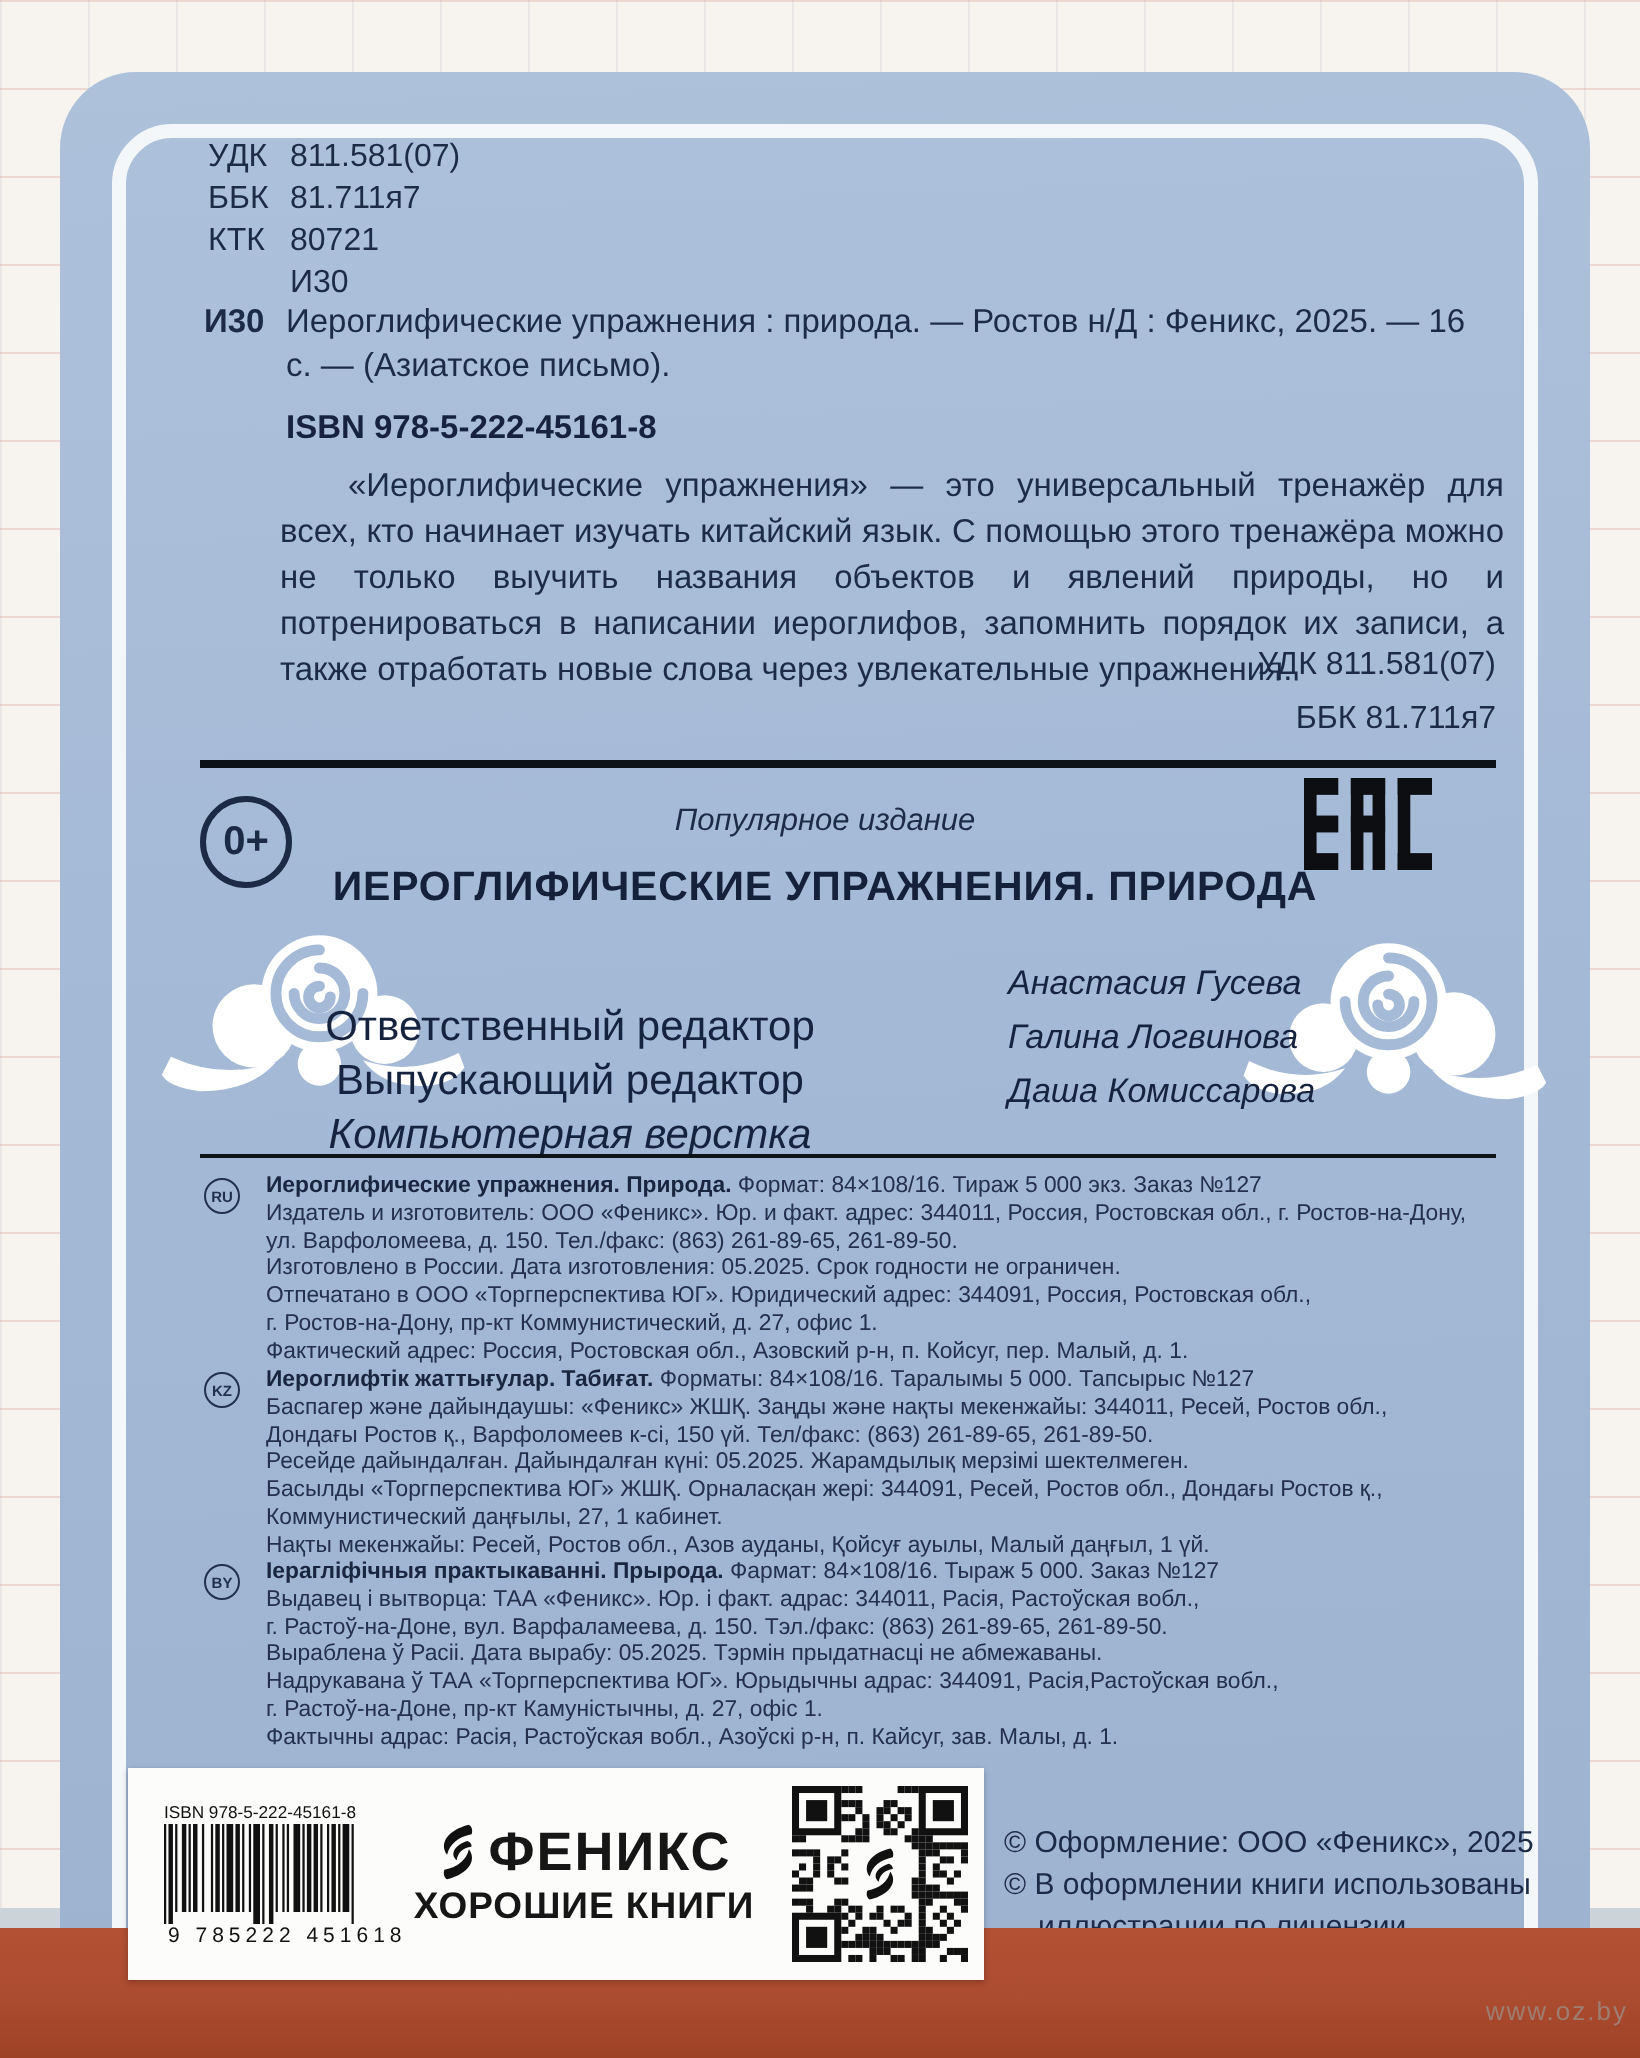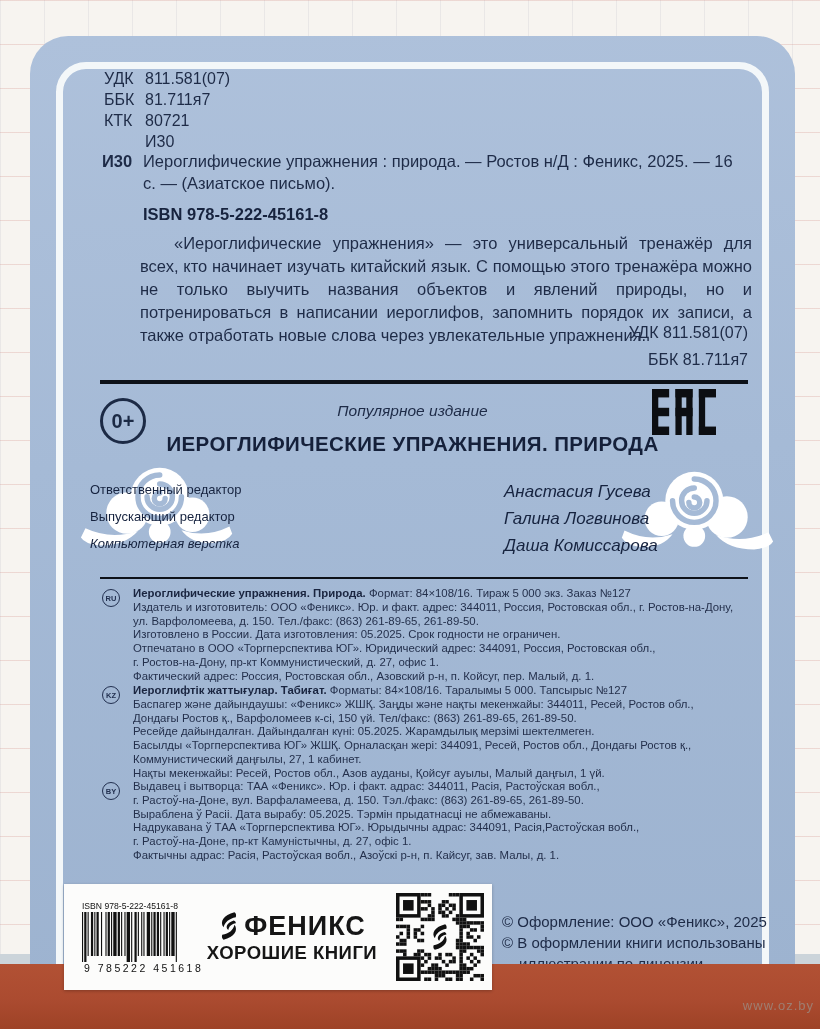--- a/index.html
+++ b/index.html
@@ -50,21 +50,21 @@
     font-size:20px; font-weight:bold; color:#1c2a45; }
   .edition-type{ left:60px; right:60px; top:366px; text-align:center; font-style:italic;
     font-size:15.5px; color:#1e2b47; }
   .eac{ left:622px; top:353px; }
   .book-title{ left:0; right:0; top:396px; text-align:center; font-size:20.5px;
     font-weight:bold; letter-spacing:.4px; color:#15203a; }
 
   
   .cloud-l{ left:50px; top:420px; width:154px; height:94px; }
   .cloud-r{ left:590px; top:424px; width:154px; height:94px; transform:scaleX(-1); }
-  .credit-role{ left:60px; width:390px; text-align:left; font-size:13px; color:#16233f; }
+  .credit-role{ left:60px; width:390px; text-align:center; font-size:21px; color:#16233f;margin-top:20px; }
   .credit-name{ left:474px; font-size:17px; font-style:italic; color:#16233f; }
   .italic{ font-style:italic; }
 
   
   .imprint{ left:103px; font-size:11.4px; line-height:13.8px; color:#24304c; white-space:nowrap; }
   .imprint b{ color:#1a2540; }
   .cbadge{ width:18px; height:18px; border:1.6px solid #223050; border-radius:50%;
     display:flex; align-items:center; justify-content:center; font-size:7.5px;
     font-weight:bold; color:#223050; background:transparent; }
   .badge-ru{ left:72px; top:553px;text-align:right; } .badge-kz{ left:72px; top:650px; } .badge-by{ left:72px; top:746px; }
@@ -210,20 +210,21 @@
       <div>Баспагер және дайындаушы: «Феникс» ЖШҚ. Заңды және нақты мекенжайы: 344011, Ресей, Ростов обл.,</div>
       <div>Дондағы Ростов қ., Варфоломеев к-сі, 150 үй. Тел/факс: (863) 261-89-65, 261-89-50.</div>
       <div>Ресейде дайындалған. Дайындалған күні: 05.2025. Жарамдылық мерзімі шектелмеген.</div>
       <div>Басылды «Торгперспектива ЮГ» ЖШҚ. Орналасқан жері: 344091, Ресей, Ростов обл., Дондағы Ростов қ.,</div>
       <div>Коммунистический даңғылы, 27, 1 кабинет.</div>
       <div>Нақты мекенжайы: Ресей, Ростов обл., Азов ауданы, Қойсуғ ауылы, Малый даңғыл, 1 үй.</div>
     </div>
 
     <div class="abs cbadge badge-by">BY</div>
     <div class="abs imprint imp-by">
+      <div><b>Іерагліфічныя практыкаванні. Прырода.</b><span> Фармат: 84×108/16. Тыраж 5 000. Заказ №127</span></div>
       <div>Выдавец і вытворца: ТАА «Феникс». Юр. і факт. адрас: 344011, Расія, Растоўская вобл.,</div>
       <div>г. Растоў-на-Доне, вул. Варфаламеева, д. 150. Тэл./факс: (863) 261-89-65, 261-89-50.</div>
       <div>Выраблена ў Расіі. Дата вырабу: 05.2025. Тэрмін прыдатнасці не абмежаваны.</div>
       <div>Надрукавана ў ТАА «Торгперспектива ЮГ». Юрыдычны адрас: 344091, Расія,Растоўская вобл.,</div>
       <div>г. Растоў-на-Доне, пр-кт Камуністычны, д. 27, офіс 1.</div>
       <div>Фактычны адрас: Расія, Растоўская вобл., Азоўскі р-н, п. Кайсуг, зав. Малы, д. 1.</div>
     </div>
 
     <div class="abs copyright">
       <div>© Оформление: ООО «Феникс», 2025</div>

